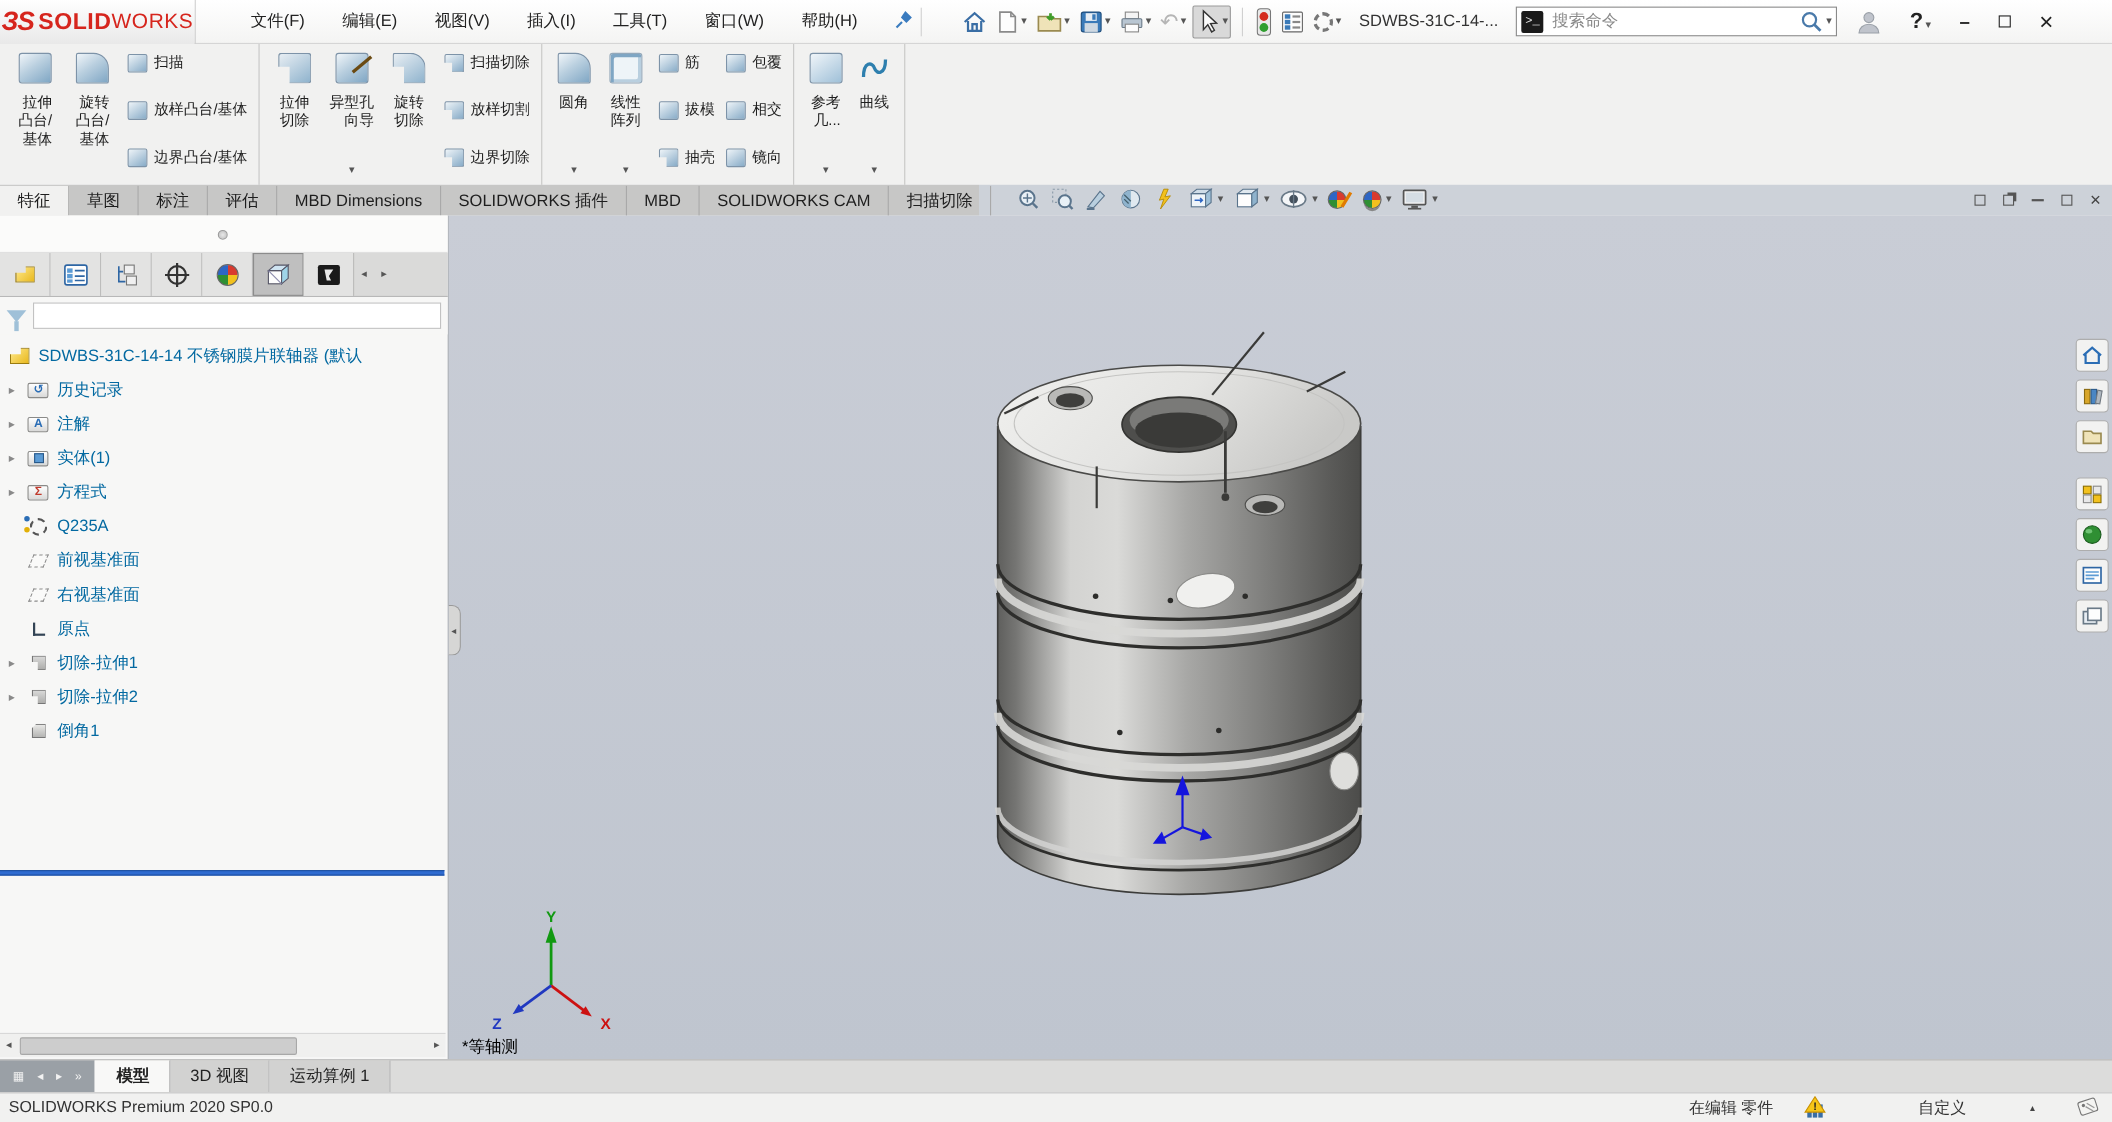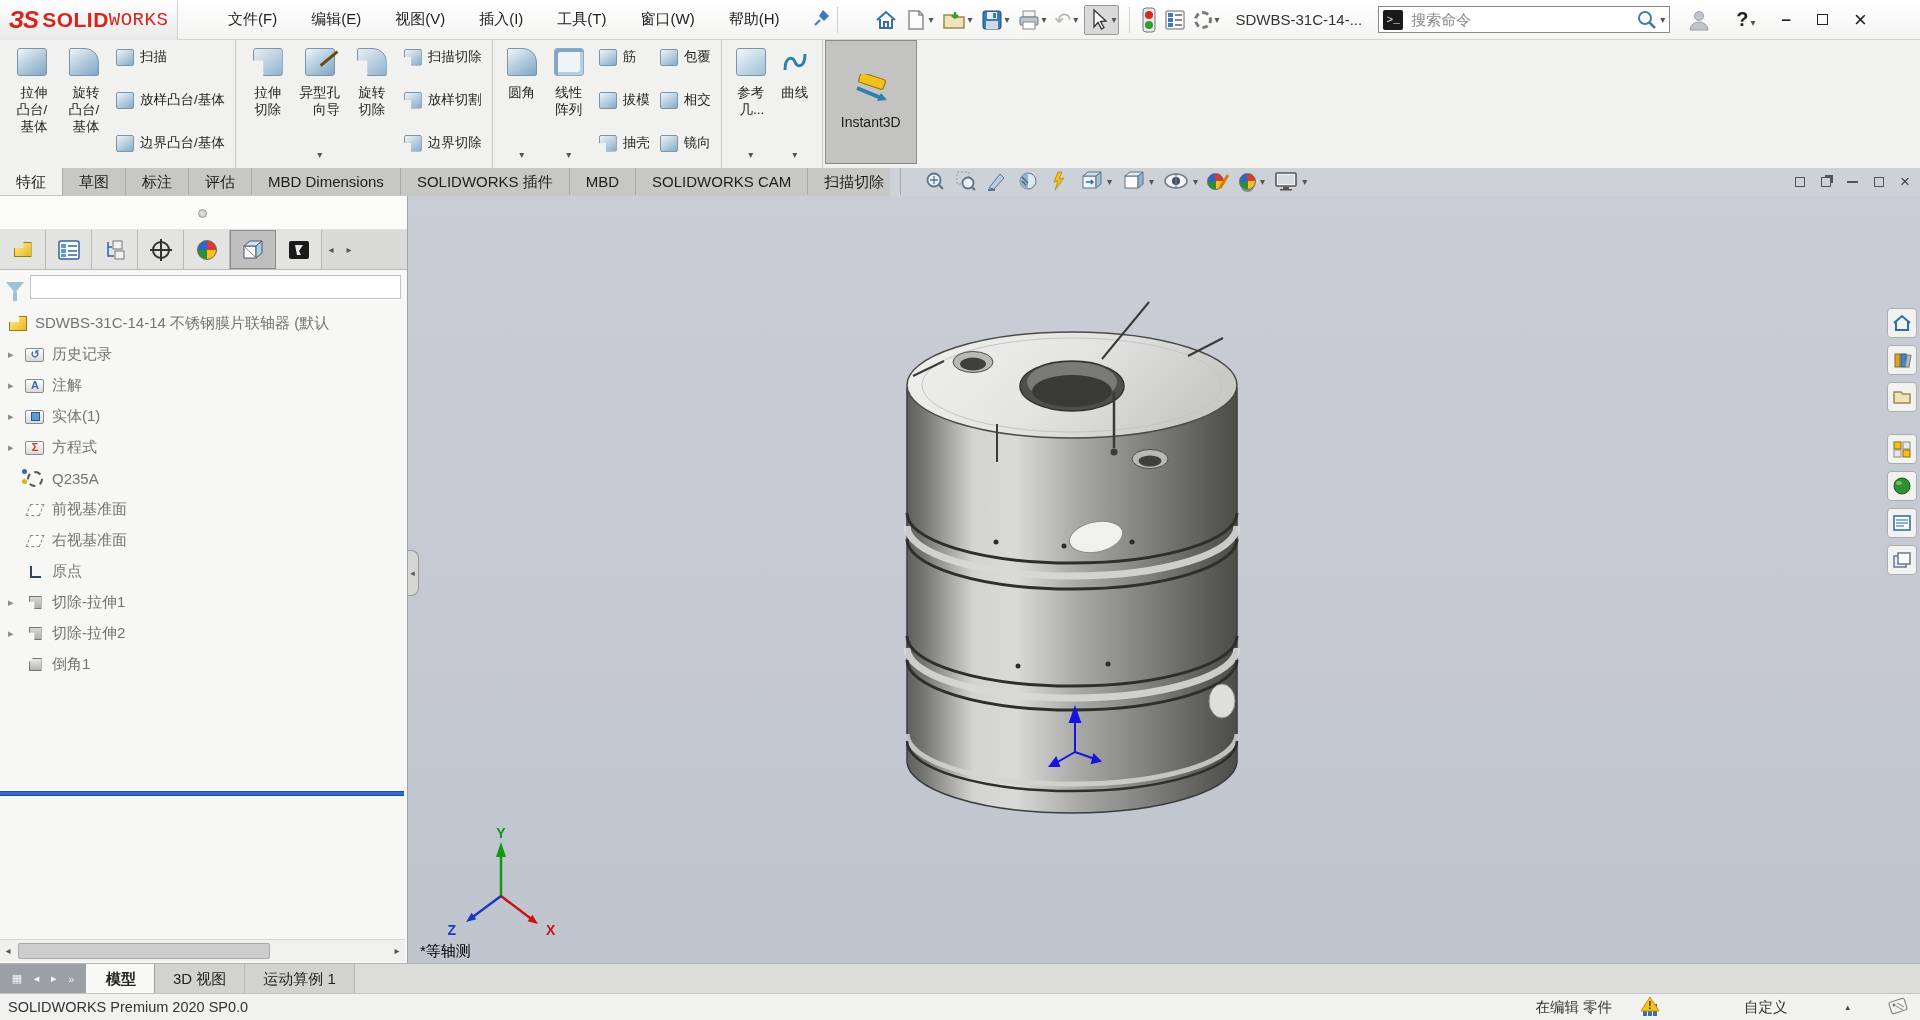--- a/index.html
+++ b/index.html
@@ -8,21 +8,21 @@
   body { position:relative; background:#f0f0ef; }
 
   
   #titlebar { position:absolute; left:0; top:0; width:1920px; height:40px;
     background:linear-gradient(#ffffff,#f4f4f3); border-bottom:1px solid #d5d5d5;
     display:flex; align-items:center; }
   #logo { width:178px; height:40px; display:flex; align-items:center; justify-content:center;
     background:linear-gradient(#ffffff,#e9e9e9); border-right:1px solid #cfcfcf; }
   #logo .lg { color:#d6251d; font-style:italic; font-weight:bold; font-size:24px; letter-spacing:-1px; margin-right:4px;}
   #logo .lt1 { color:#d6251d; font-weight:bold; font-size:21px; letter-spacing:0.5px;}
-  #logo .lt2 { color:#d6251d; font-weight:normal; font-size:19px; letter-spacing:0.5px;font-family:Liberation Mono, monospace;}
+  #logo .lt2 { color:#d6251d; font-weight:normal; font-size:19px; letter-spacing:0.5px;}
   #menus { display:flex; margin-left:50px; gap:34px; }
   #menus span { cursor:default; }
   .pin { margin-left:34px; }
   #quickbar { display:flex; align-items:center; margin-left:28px; gap:4px; }
   .qbtn { display:flex; align-items:center; height:30px; padding:0 2px; }
   .dd { font-size:10px; color:#555; margin-left:2px; }
   .sep-v { width:1px; height:26px; background:#d0d0d0; margin:0 6px; }
   .pressed { background:#d9d9d9; border:1px solid #9a9a9a; border-radius:2px; }
   #doctitle { margin-left:14px; color:#333; }
   #searchbox { margin-left:16px; width:292px; height:27px; background:#fff; border:1px solid #8a8a8a;
@@ -51,21 +51,21 @@
   .si { width:18px; height:17px; border:1px solid #7d93a8; border-radius:2px; flex:none;
     background:linear-gradient(145deg,#eef4f8,#87abc7); }
   .si.cut { clip-path:polygon(0 0,100% 0,100% 100%,40% 100%,40% 50%,0 50%); }
   #instant3d { width:92px; height:124px; margin-left:2px; background:#c3c3c2; border:1px solid #8b8b8b;
     display:flex; flex-direction:column; align-items:center; justify-content:center; gap:10px; }
   #instant3d .lbl { font-size:14px; color:#1e1e1e; }
 
   
   #tabrow { position:absolute; left:0; top:168px; width:1920px; height:28px;
     background:linear-gradient(90deg,#c7c7c6 0,#c7c7c6 890px,#cdd2d9 890px,#cdd2d9 100%);
-    display:flex; align-items:flex-start; }
+    display:flex; align-items:center; }
   .ctab { padding:0 16px; line-height:27px; font-size:15px; color:#1e1e1e; border-right:1px solid #a9a9a9; cursor:default; white-space:nowrap;}
   .ctab.active { background:#f1f1f0; border-right:1px solid #a9a9a9; }
   #headsup { position:absolute; left:924px; top:2px; display:flex; align-items:center; gap:9px; }
   .hicon { display:flex; align-items:center; gap:2px; }
   .ball { width:17px; height:17px; border-radius:50%;
     background:conic-gradient(#d93a2f 0 90deg,#f2c11e 0 180deg,#2f8f33 0 270deg,#2e66c4 0); border:1px solid #666;}
   #docwin { position:absolute; right:10px; top:0; height:28px; display:flex; align-items:center; gap:16px; color:#444; }
   #docwin .sq2 { width:10px; height:10px; border:1.5px solid #555; }
   #docwin .mini { width:11px; height:1.5px; background:#555; display:inline-block;}
 
@@ -81,21 +81,21 @@
   .ptab.pressed2 { background:#bfbfbf; border:1px solid #8c8c8c; }
   .ptab-scroll { width:18px; display:flex; align-items:center; justify-content:center; font-size:10px; color:#555;}
   #filterrow { position:absolute; left:0; top:74px; width:100%; height:34px; background:#f7f7f6; display:flex; align-items:center; padding:0 6px; gap:6px;}
   .funnel { width:0; height:0; border-left:9px solid transparent; border-right:9px solid transparent; border-top:11px solid #9fc0d8; position:relative;}
   .funnel::after { content:""; position:absolute; left:-2px; top:-1px; width:4px; height:9px; background:#9fc0d8;}
   #filterrow input { flex:1; height:24px; border:1px solid #c2c2c2; background:#fff; outline:none; padding:0 6px; font-size:14px;}
   #tree { position:absolute; left:0; top:112px; width:100%; }
   .trow { display:flex; align-items:center; height:31px; padding-left:8px; white-space:nowrap; overflow:hidden; }
   .texp { width:17px; font-size:11px; color:#8a8a8a; flex:none; }
   .ticon { width:20px; height:17px; margin-right:7px; flex:none; position:relative; display:flex; align-items:center; justify-content:center;}
-  .tlabel { font-size:15px; color:#737373; }
+  .tlabel { font-size:15px; color:#0369a1; }
   .fold { width:19px; height:14px; background:linear-gradient(#ffffff,#d9d9d8); border:1px solid #8a8a88; border-radius:2px; position:absolute; left:0; top:2px;}
   .fglyph { position:relative; z-index:2; font-size:11px; font-weight:bold; color:#2a6db5; line-height:1;}
   .fglyph.red { color:#c0392b; }
   .partico { width:18px; height:15px; background:linear-gradient(135deg,#ffe98a,#e8b81e); border:1px solid #9a7b10;
     clip-path:polygon(0 40%,55% 40%,55% 0,100% 0,100% 100%,0 100%); }
   .gauge { width:15px; height:15px; border-radius:50%; border:1.5px solid #777; background:#fdfdfd; position:relative;}
   .gauge::after{ content:""; position:absolute; left:7px; top:2px; width:1.5px; height:6px; background:#d22; transform:rotate(40deg);}
   .cubico { width:9px; height:9px; background:#5b9bd5; border:1px solid #2a5a8a; position:relative; z-index:2;}
   .material { width:16px; height:16px; border:2.5px dashed #555; border-radius:50%; position:relative;}
   .material::before { content:""; position:absolute; left:-7px; top:-4px; width:5px; height:5px; border-radius:50%; background:#2a6db5;}
@@ -385,28 +385,20 @@
     <div class="bigbtn" style="width:42px">
       <svg width="28" height="28">
           <path d="M4,22 C4,8 12,8 14,14 C16,20 24,20 24,6" fill="none" stroke="#2e7fae" stroke-width="3"></path>
         </svg>
       <span class="blabel">
           <span style="display:block">曲线</span>
         </span>
       <span class="bdd">▾</span>
     </div>
   </div>
-  <div id="instant3d">
-    <svg width="36" height="30">
-        <rect x="6" y="2" width="26" height="10" rx="2" fill="#f2c11e" stroke="#8a6d00" transform="rotate(18 19 7)"></rect>
-        <line x1="4" y1="14" x2="28" y2="24" stroke="#2e7fae" stroke-width="4"></line>
-        <polygon points="34,26 24,27 28,19" fill="#2e7fae"></polygon>
-      </svg>
-    <span class="lbl">Instant3D</span>
-  </div>
 </div>
 
 <div id="tabrow">
   <span class="ctab active">特征</span>
   <span class="ctab">草图</span>
   <span class="ctab">标注</span>
   <span class="ctab">评估</span>
   <span class="ctab">MBD Dimensions</span>
   <span class="ctab">SOLIDWORKS 插件</span>
   <span class="ctab">MBD</span>

